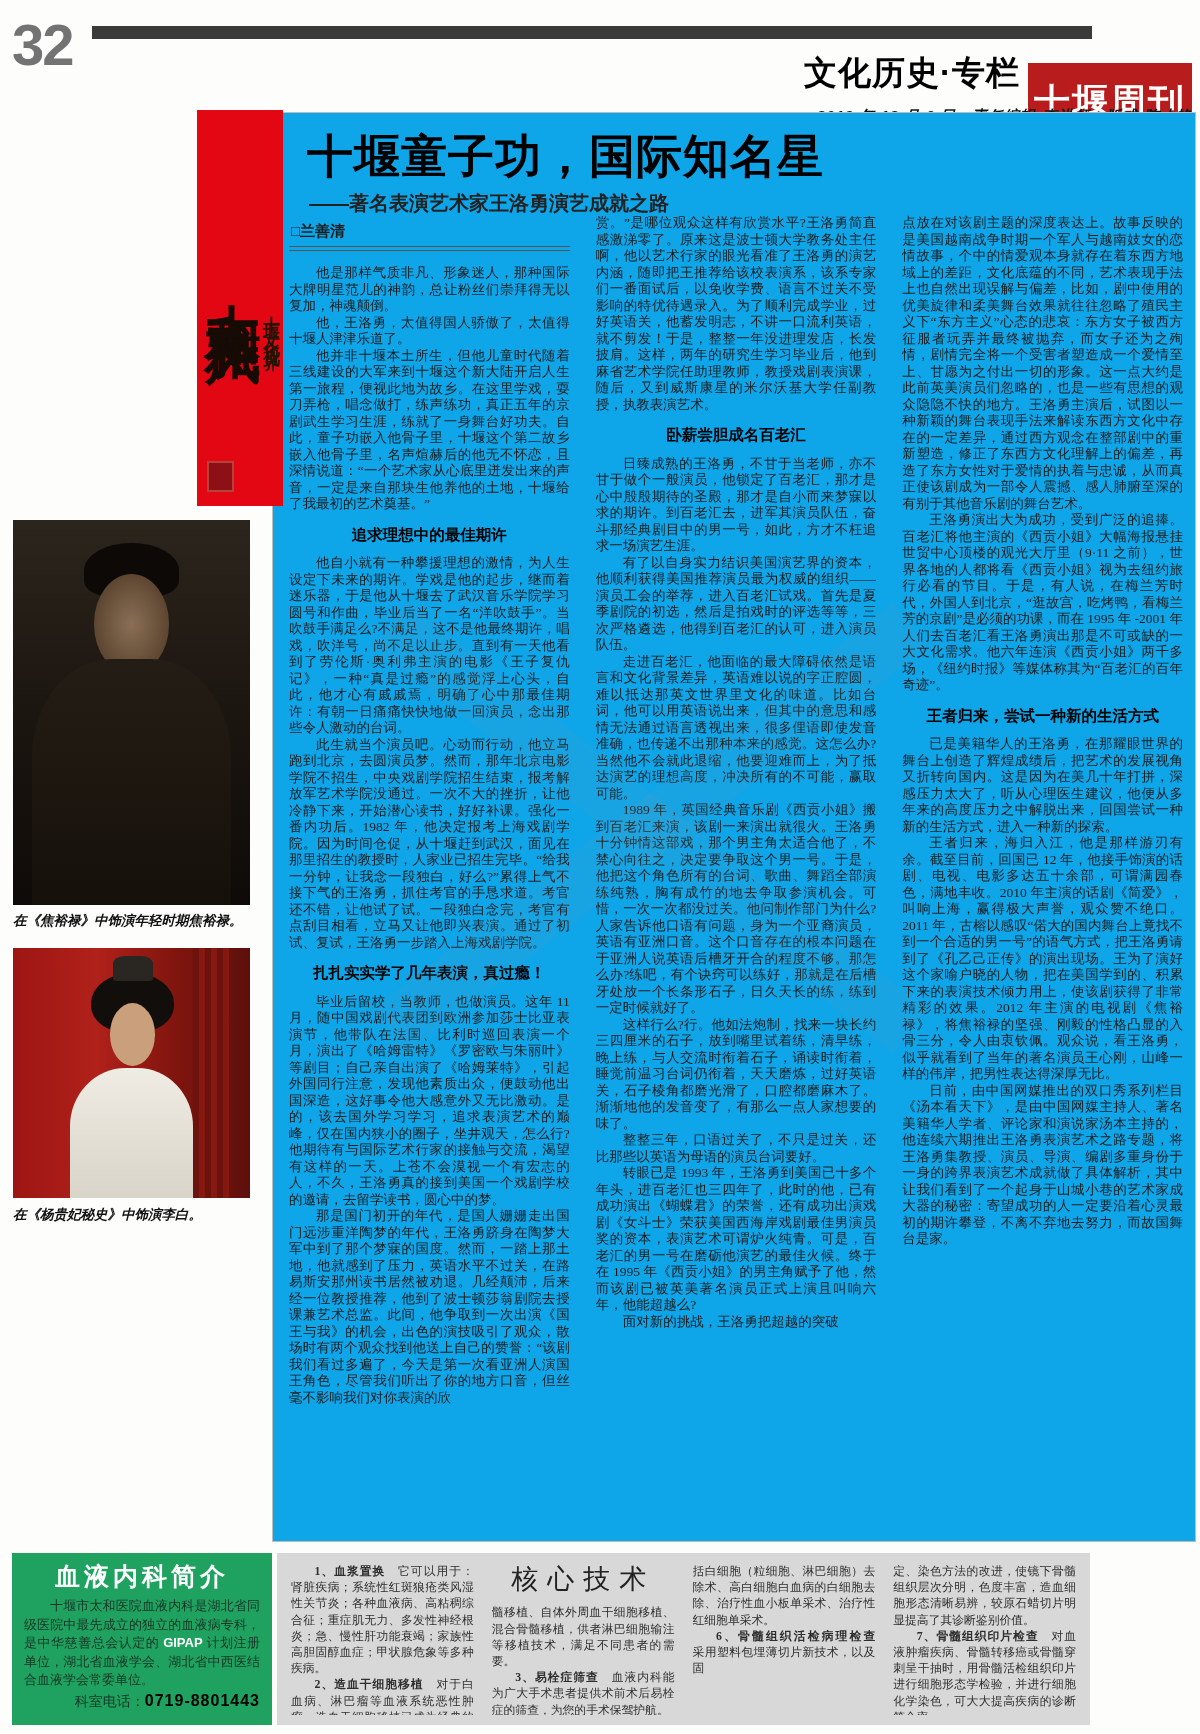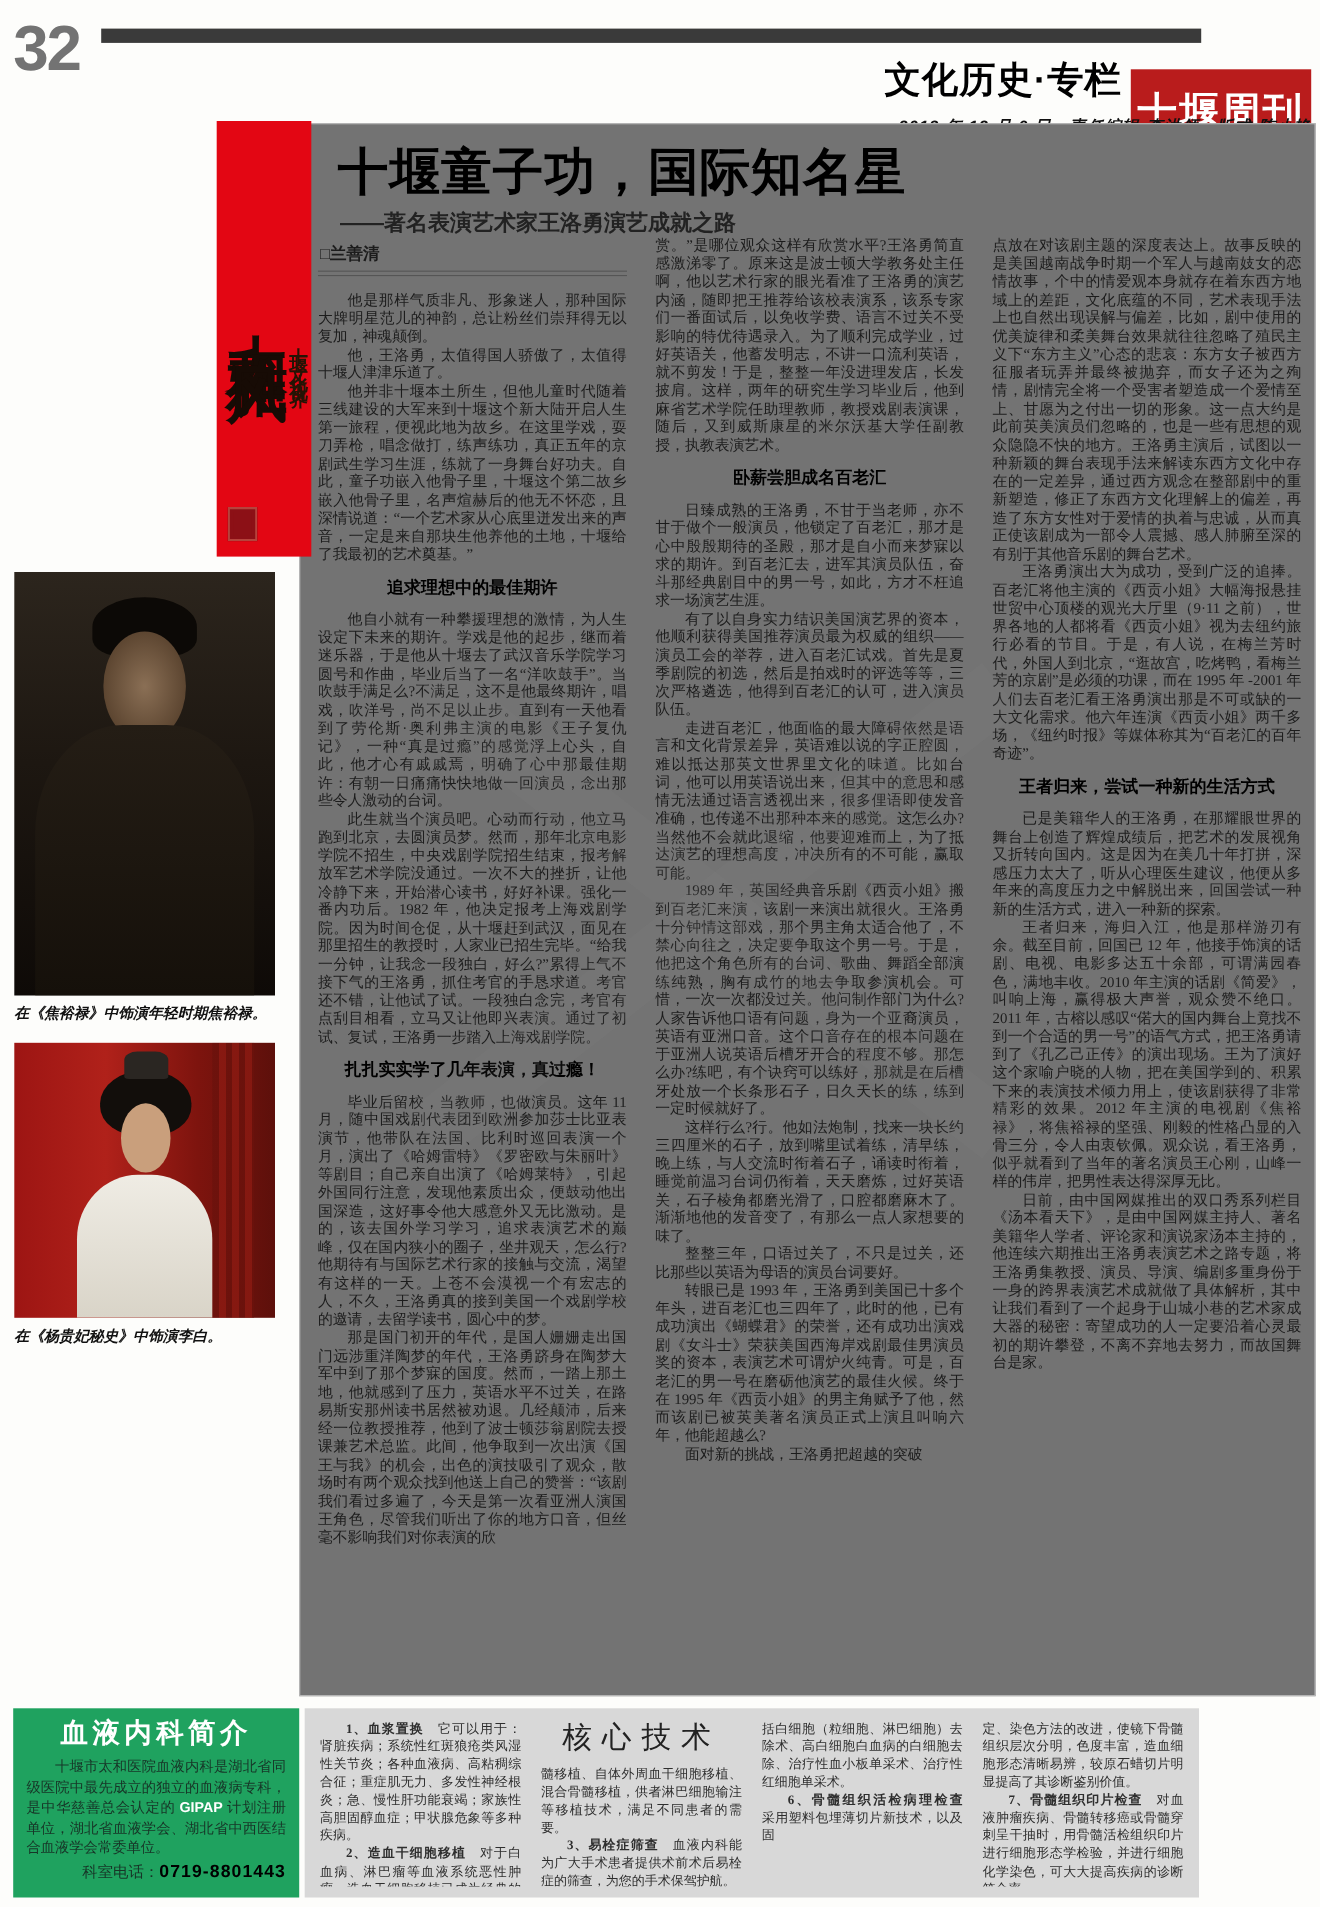--- a/index.html
+++ b/index.html
@@ -30,21 +30,21 @@
   .photo2{top:948px;height:250px;background:linear-gradient(90deg,#9d1513 0%,#b0211a 35%,#7e140e 70%,#5d100b 100%);}
   .p2-stripe{position:absolute;right:8%;top:0;width:16%;height:100%;background:repeating-linear-gradient(90deg,#6b120c 0 6px,#8c1a12 6px 12px);opacity:.8;}
   .p2-robe{position:absolute;left:24%;bottom:0;width:52%;height:52%;background:linear-gradient(180deg,#efece4,#d9d4c8);border-radius:45% 45% 0 0;}
   .p2-face{position:absolute;left:41%;top:22%;width:19%;height:25%;background:#c99f7c;border-radius:50%;}
   .p2-hair{position:absolute;left:33%;top:10%;width:35%;height:24%;background:#120e0b;border-radius:50% 50% 45% 45%;}
   .p2-crown{position:absolute;left:42%;top:3%;width:17%;height:10%;background:#2a2622;border-radius:30% 30% 10% 10%;}
   .caption{position:absolute;left:13px;width:244px;font:italic 700 13.5px/18px "Liberation Serif",serif;color:#111;}
   .caption1{top:912px;}
   .caption2{top:1206px;}
   
-  .article-frame{position:absolute;left:272px;top:112px;width:924px;height:1430px;border:1px solid #bdbdbd;background:#737373;box-sizing:border-box;}
+  .article-frame{position:absolute;left:272px;top:112px;width:924px;height:1430px;border:1px solid #bdbdbd;background:#0ea5e9;box-sizing:border-box;}
   .headline{position:absolute;left:34px;top:18px;font:900 46px/1.1 "Liberation Sans",sans-serif;letter-spacing:1px;color:#000;white-space:nowrap;}
   .deck{position:absolute;left:36px;top:78px;font:700 20px/1.2 "Liberation Sans",sans-serif;color:#222;}
   .article-columns{position:absolute;left:16px;right:12px;top:102px;bottom:6px;display:flex;gap:26px;overflow:hidden;}
   .col{flex:1 1 0;overflow:hidden;font-size:13.5px;line-height:16.5px;text-align:justify;color:#1c1c1c;}
   .col p{margin:0;text-indent:2em;}
   .col p.cont{text-indent:0;}
   .subhead{text-align:center;font:700 15.5px/1.2 "Liberation Sans",sans-serif;margin:13px 0 11px;color:#000;}
   .byline{font:700 15px/1 "Liberation Sans",sans-serif;padding:8px 0 6px 2px;}
   .byline-rule{height:3px;border-top:1px solid #555;border-bottom:1px solid #555;margin:2px 0 14px;}
   .watermark{position:absolute;left:320px;top:500px;width:660px;height:660px;pointer-events:none;z-index:2;}

